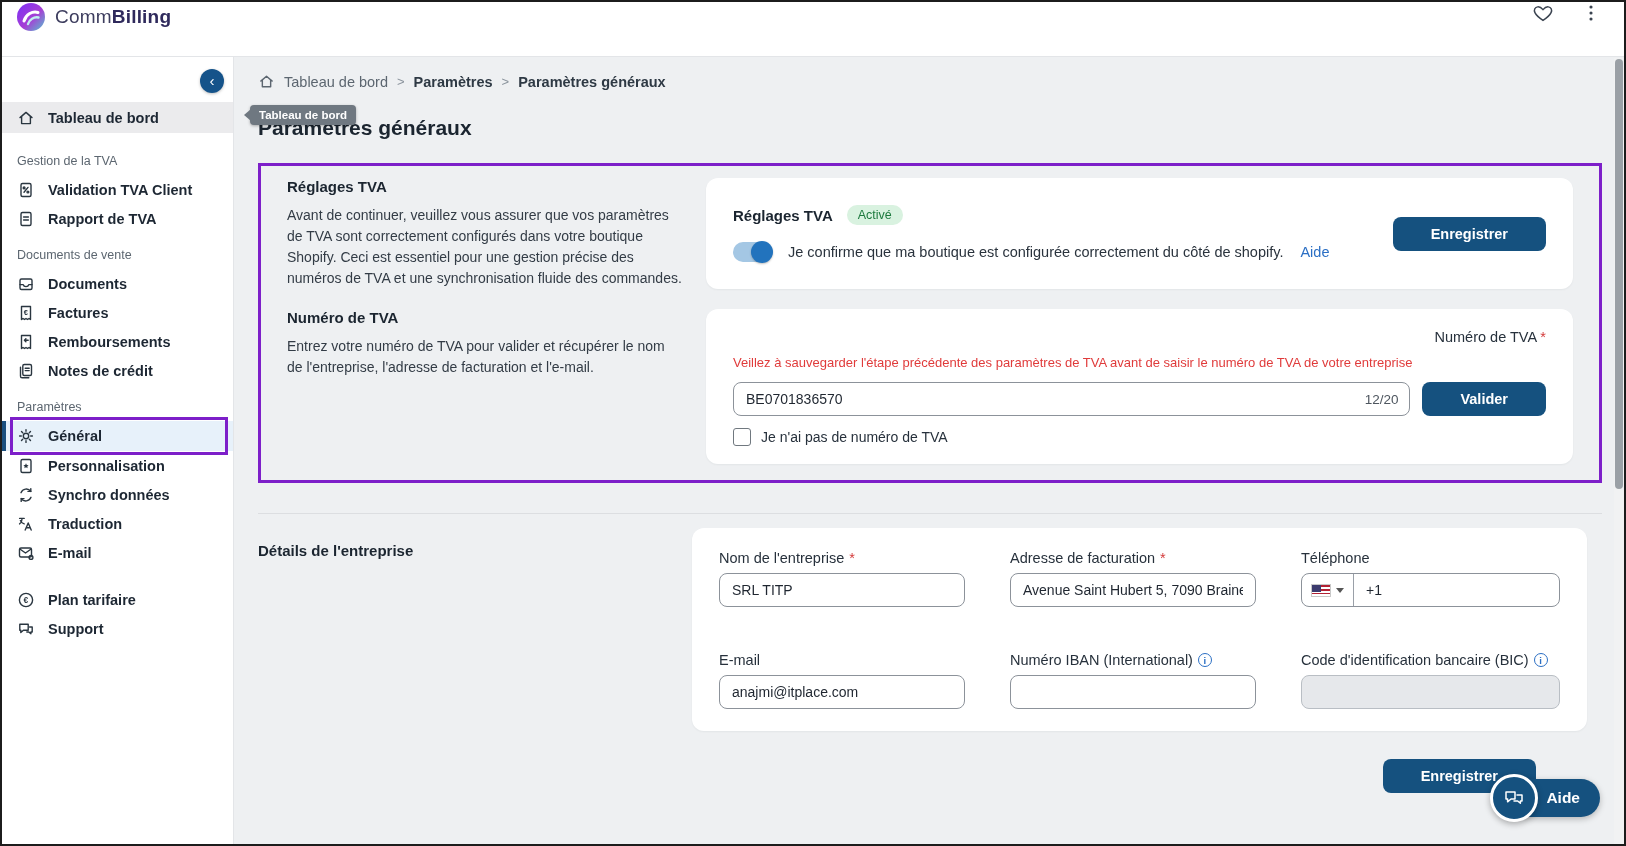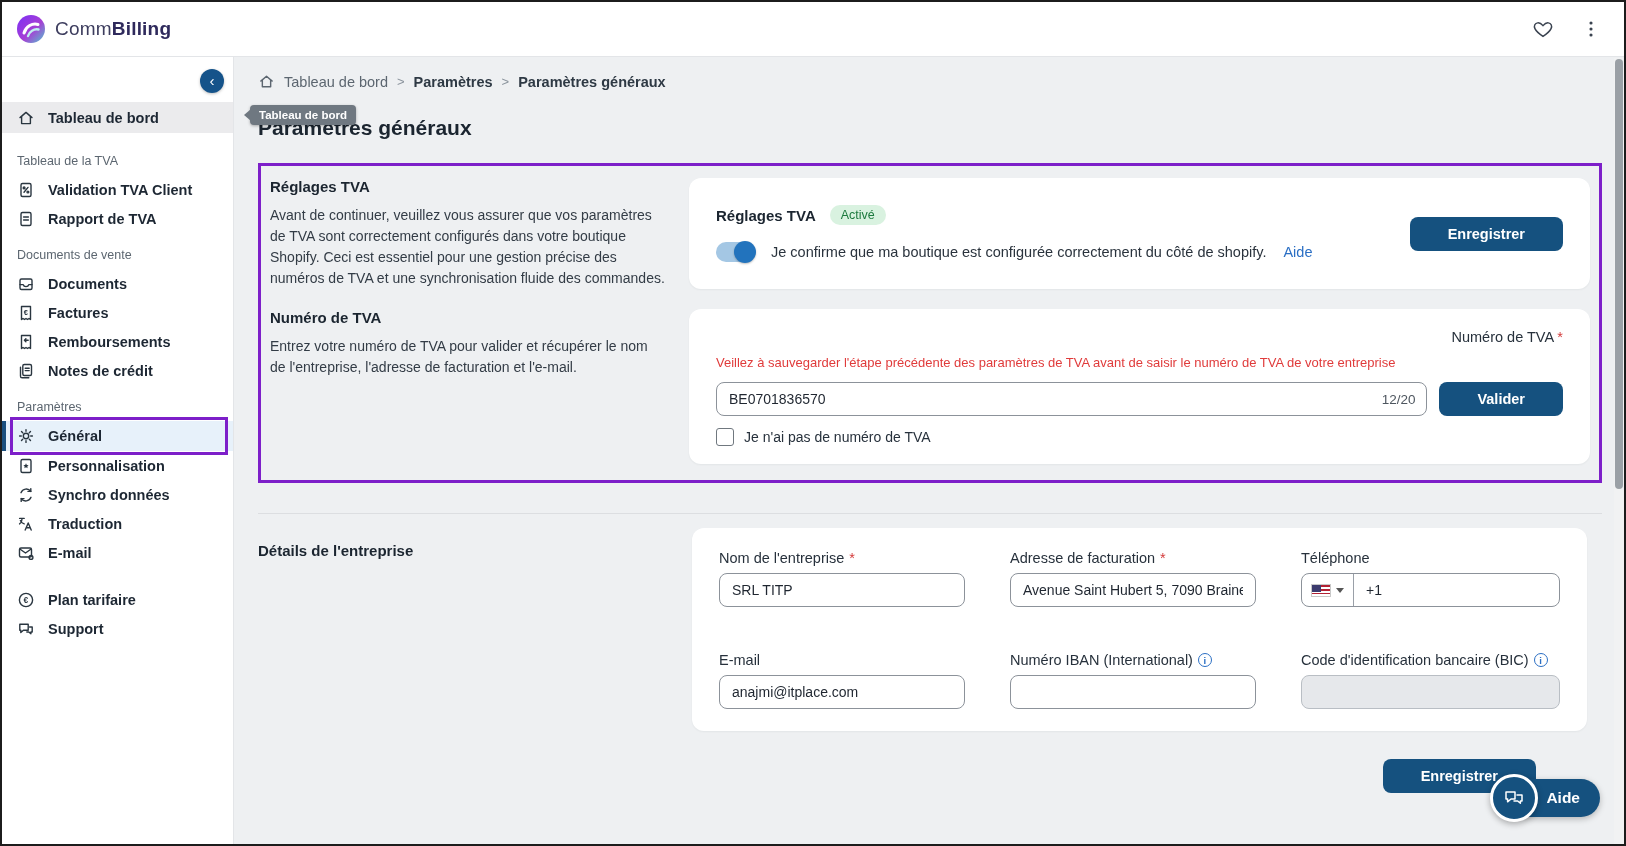--- a/index.html
+++ b/index.html
@@ -1,21 +1,21 @@
 <!DOCTYPE html>
 <html><head>
 <meta charset="utf-8">
 <style>
   * { box-sizing: border-box; margin: 0; padding: 0; }
   body { font-family: "Liberation Sans", sans-serif; background: #fff; }
   .frame { width: 1626px; height: 846px; border: 2px solid #1c1c1c; background: #fff;
            position: relative; display: flex; flex-direction: column; overflow: hidden; }
 
   
-  .topbar { flex: 0 0 55px; display: flex; align-items: center; justify-content: space-between;
+  .topbar { flex: 0 0 55px; display: flex; align-items: flex-start; justify-content: space-between;
             padding: 0 22px 0 14px; border-bottom: 1px solid #e3e5e8; background: #fff; }
   .brand { display: flex; align-items: center; gap: 9px; }
   .brand-name { font-size: 19px; letter-spacing: .2px; color: #3d3d5e; }
   .brand-name b { color: #2f2a5c; font-weight: 700; }
   .topbar-icons { display: flex; align-items: center; gap: 26px; }
   .ticon { width: 22px; height: 22px; stroke: #3a4350; fill: none; stroke-width: 1.6; cursor: pointer; }
 
   
   .app-body { flex: 1; display: flex; min-height: 0; }
 
@@ -50,21 +50,21 @@
   .side-tooltip { position: absolute; left: 16px; top: 48px; background: #6f7881; color: #fff;
                   font-size: 11.5px; font-weight: 700; padding: 4px 9px; border-radius: 4px; z-index: 5;
                   box-shadow: 0 1px 3px rgba(0,0,0,.3); }
   .side-tooltip::before { content: ''; position: absolute; left: -6px; top: 50%; transform: translateY(-50%);
                           border-top: 6px solid transparent; border-bottom: 6px solid transparent;
                           border-right: 7px solid #6f7881; }
 
   
   .tva-box { margin-top: 23px; margin-right: 10px; border: 3px solid #7d1fc9;
              display: grid; grid-template-columns: 395px 1fr; column-gap: 24px; row-gap: 20px;
-             padding: 12px 9px 16px; }
+             padding: 12px 26px 16px; }
   .sec-heading { font-size: 15px; font-weight: 700; color: #1b2530; margin-bottom: 10px; }
   .sec-text p { font-size: 14px; color: #333c46; line-height: 1.5; }
   .card { background: #fff; border-radius: 12px; box-shadow: 0 1px 2px rgba(20,30,40,.05); }
 
   .reglages-card { padding: 20px 27px; display: flex; align-items: center; justify-content: space-between; gap: 24px; }
   .rc-title-row { display: flex; align-items: center; gap: 14px; }
   .rc-title { font-size: 15px; font-weight: 700; color: #1b2530; }
   .badge { background: #d9f2e0; color: #1d7a3e; font-size: 12.5px; padding: 3px 11px; border-radius: 11px; }
   .rc-toggle-row { display: flex; align-items: center; gap: 17px; margin-top: 17px; }
   .toggle { position: relative; width: 38px; height: 20px; border-radius: 10px; background: #a4c7e4;
@@ -173,21 +173,21 @@
       <button class="collapse-btn"><span>‹</span></button>
 
       <div class="side-item dashboard">
         <svg class="sicon" viewBox="0 0 18 18">
           <path d="M3 8.6 9 3.4l6 5.2"></path>
             <path d="M4.6 7.6v7h8.8v-7"></path>
         </svg>
         <span>Tableau de bord</span>
       </div>
 
-      <div class="side-sec-title">Tableau de la TVA</div>
+      <div class="side-sec-title">Gestion de la TVA</div>
       <div class="side-item">
         <svg class="sicon" viewBox="0 0 18 18">
           <rect x="4" y="2.5" width="10" height="13" rx="1.5"></rect>
             <path d="M7 11.2l4-4.8"></path>
           <circle cx="7.1" cy="6.9" r="0.9"></circle>
             <circle cx="10.9" cy="11" r="0.9"></circle>
         </svg>
         <span>Validation TVA Client</span>
       </div>
       <div class="side-item">

